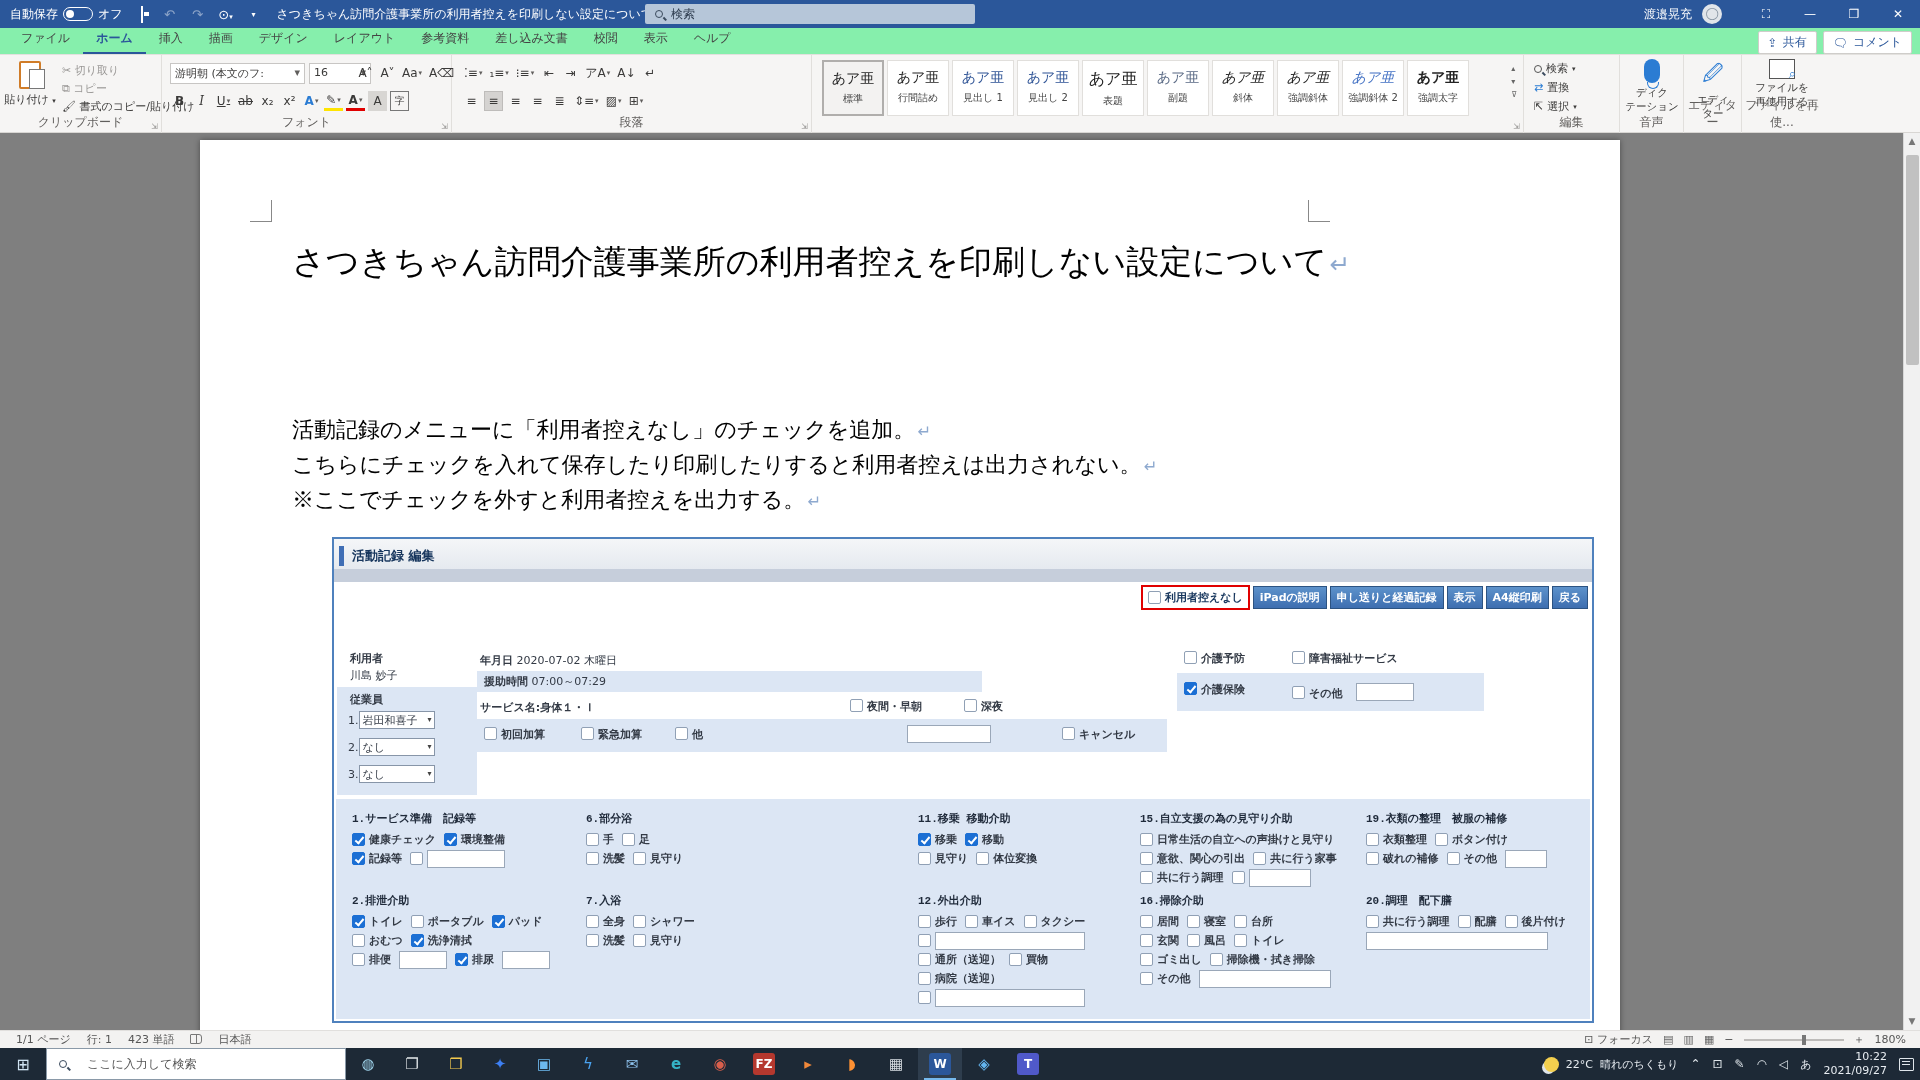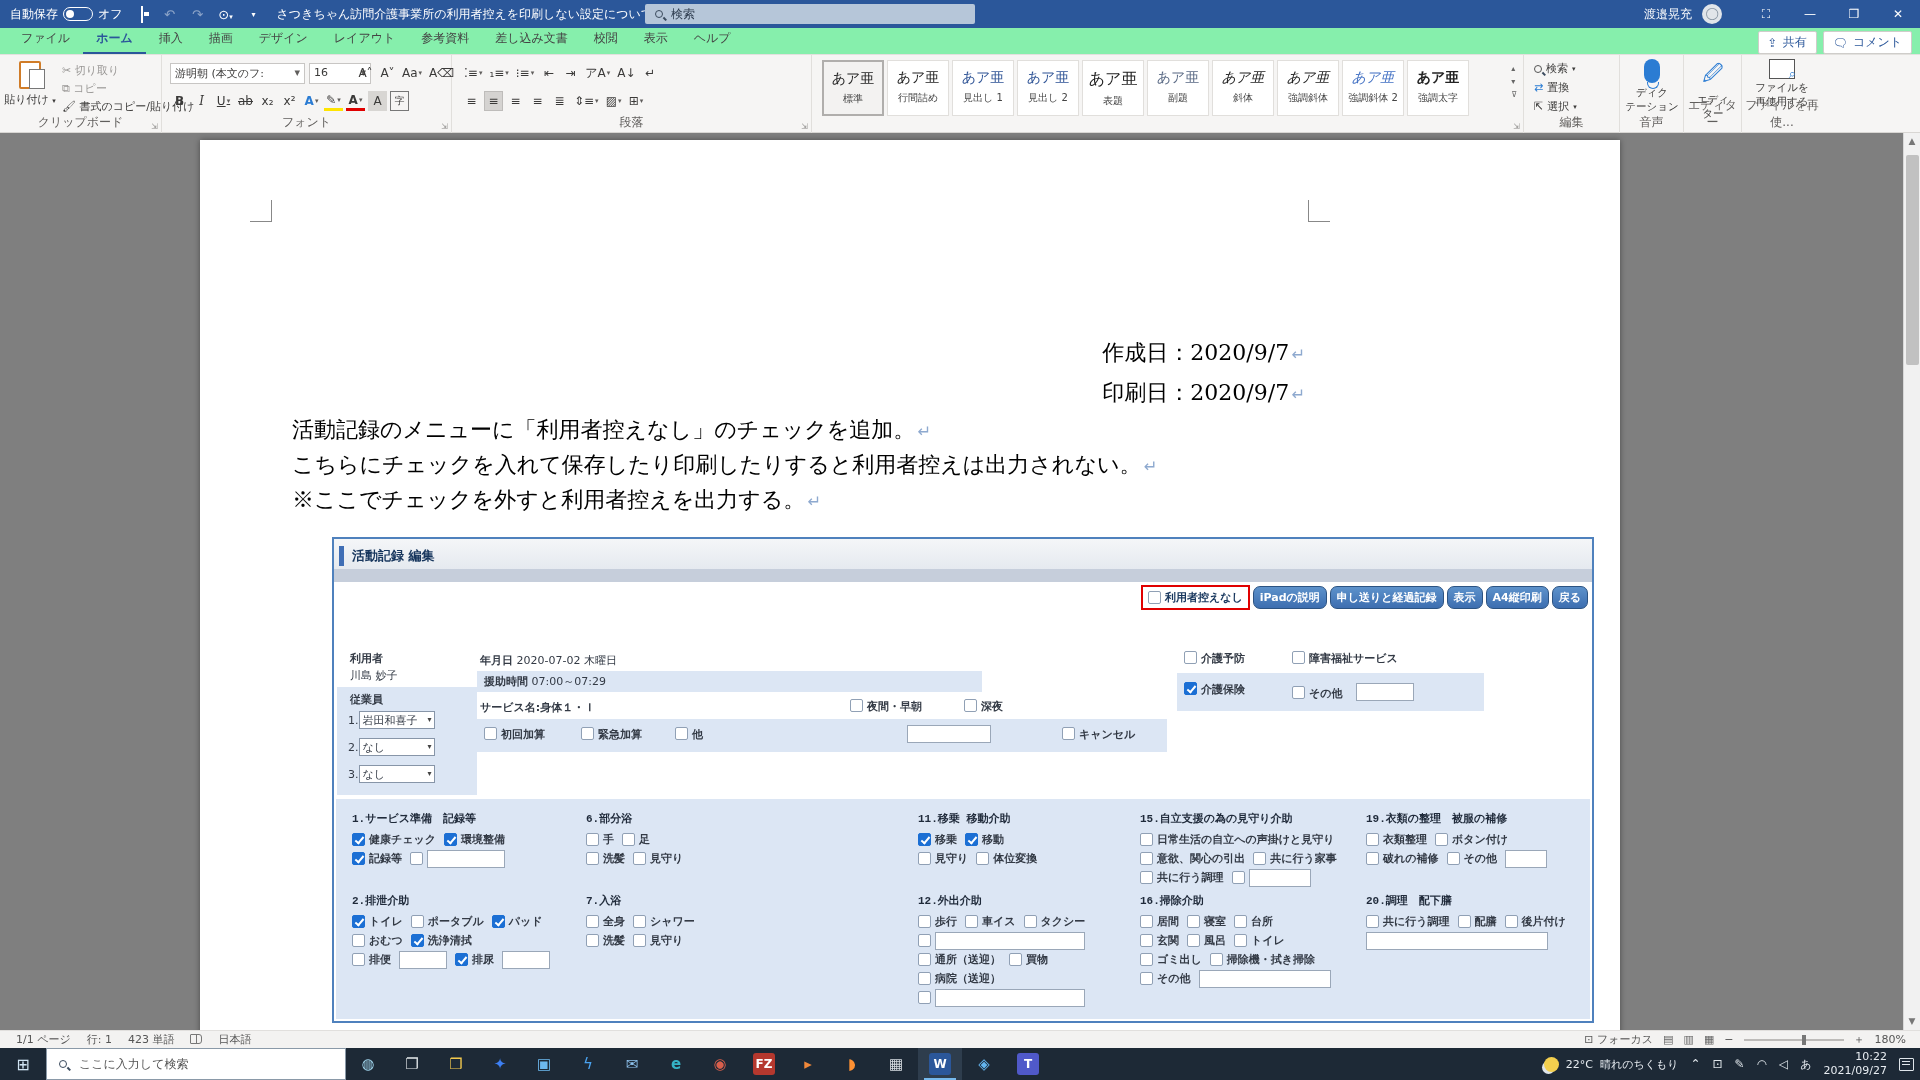--- a/index.html
+++ b/index.html
@@ -81,21 +81,21 @@
   .bline { position:absolute; left:92px; font-family:"DejaVu Serif","Liberation Serif",serif; font-size:22px; white-space:nowrap; }
 
   
   .shot { position:absolute; left:132px; top:397px; width:1262px; height:486px; background:#fff; border:2px solid #4f81bd; font-size:11px; color:#333a45; }
   .shot-hd { position:absolute; left:0; top:0; width:100%; height:34px; background:linear-gradient(#f4f6f8,#e3e8ee); display:flex; align-items:center; }
   .shot-bar { width:5px; height:20px; background:#3f6eb5; margin:0 8px 0 5px; }
   .shot-title { font-weight:bold; font-size:13px; color:#17365d; }
   .shot-strip { position:absolute; left:0; top:30px; width:100%; height:13px; background:#c6cedb; }
   .shot-btnrow { position:absolute; right:4px; top:46px; display:flex; gap:3px; align-items:center; }
   .redbox { border:2.5px solid #e00000; padding:3px 5px; display:flex; align-items:center; background:#fff; font-weight:bold; color:#17365d; }
-  .sbtn { background:linear-gradient(#5d92cb,#3d6eb0); border:1px solid #2c5382; color:#fff; padding:3px 6px; border-radius:7px; font-size:11px; font-weight:bold; white-space:nowrap; }
+  .sbtn { background:linear-gradient(#5d92cb,#3d6eb0); border:1px solid #2c5382; color:#fff; padding:3px 6px; border-radius:0; font-size:11px; font-weight:bold; white-space:nowrap; }
   .cb { display:inline-block; width:13px; height:13px; border:1px solid #90a0b5; border-radius:2px; background:#fff; vertical-align:-2px; margin-right:4px; flex:none; }
   .cb.on { background:#1b6fd4; border-color:#1b6fd4; position:relative; }
   .cb.on::after { content:""; position:absolute; left:4px; top:1px; width:3px; height:7px; border:solid #fff; border-width:0 2px 2px 0; transform:rotate(40deg); }
   .tin { display:inline-block; height:18px; background:#fff; border:1px solid #9aa7b8; vertical-align:middle; }
   .slabel { font-weight:bold; }
   .abs { position:absolute; white-space:nowrap; }
   .band { position:absolute; background:#dce6f4; }
   .selbox { display:inline-block; width:76px; height:18px; background:#fff; border:1px solid #8795a8; font-size:11px; padding:1px 3px; position:relative; }
   .selbox .dda { position:absolute; right:2px; top:3px; font-size:8px; color:#444; }
   .secpanel { position:absolute; left:2px; top:260px; width:1254px; height:220px; background:#dce6f4; }
@@ -116,21 +116,21 @@
   .bookic { display:inline-block; width:12px; height:10px; border:1px solid #777; border-radius:1px 3px 3px 1px; position:relative; vertical-align:-1px; }
   .bookic::after { content:""; position:absolute; left:5px; top:0; width:1px; height:8px; background:#777; }
   .sb-right { position:absolute; right:14px; display:flex; align-items:center; gap:10px; }
   .viewic { font-size:11px; color:#666; }
   .zslider { width:100px; height:2px; background:#bdbbb9; position:relative; }
   .zthumb { position:absolute; left:58px; top:-4px; width:4px; height:10px; background:#777; }
 
   
   .taskbar { position:absolute; top:1048px; left:0; width:1920px; height:32px; background:#1d2936; display:flex; align-items:center; color:#e8edf2; }
   .startbtn { width:46px; height:32px; display:flex; align-items:center; justify-content:center; font-size:16px; color:#cfe3f2; }
-  .tsearch { width:300px; height:32px; background:#fff; color:#555; font-size:12px; display:flex; align-items:center; gap:12px; padding-left:12px; border:1px solid #8a99a8; }
+  .tsearch { width:300px; height:32px; background:#fff; color:#555; font-size:12px; display:flex; align-items:center; gap:20px; padding-left:12px; border:1px solid #8a99a8; }
   .tbi { width:44px; height:32px; display:flex; align-items:center; justify-content:center; position:relative; }
   .tbi.active { background:#2e3d4d; }
   .tbi.active::after { content:""; position:absolute; bottom:0; left:6px; right:6px; height:2px; background:#76b9ed; }
   .tbi .g { font-size:15px; }
   .tbi .sq { width:22px; height:22px; border-radius:3px; display:flex; align-items:center; justify-content:center; font-size:12px; font-weight:bold; color:#fff; }
   .tb-tray { position:absolute; right:0; top:0; height:32px; display:flex; align-items:center; gap:12px; padding-right:6px; font-size:11px; }
   .weather { display:flex; align-items:center; gap:7px; white-space:nowrap; }
   .sun { width:15px; height:15px; border-radius:50%; background:#f3cf4e; box-shadow:-3px 3px 0 -1px #dfe5ea; }
   .trayic { font-size:12px; color:#dfe5ea; }
   .clock { text-align:right; line-height:1.25; white-space:nowrap; }
@@ -350,25 +350,22 @@
       </div>
       <div class="glabel">ファイルを再使...</div>
     </div>
   </div>
 
   <div class="docarea">
     <div class="page">
       <div class="cmark tl"></div>
       <div class="cmark tr"></div>
 
-
-      <div class="dright">
-        <div><span>作成日：2020/9/7</span><span class="ret">↵</span></div>
-        <div><span>印刷日：2020/9/7</span><span class="ret">↵</span></div>
-      </div>
+      <div class="dtitle"><span>さつきちゃん訪問介護事業所の利用者控えを印刷しない設定について</span><span class="ret">↵</span></div>
+
 
       <div id="bodylines">
           <div class="bline" style="top: 275px;"><span>活動記録のメニューに「利用者控えなし」のチェックを追加。</span><span class="ret">↵</span></div>
           <div class="bline" style="top: 310px;"><span>こちらにチェックを入れて保存したり印刷したりすると利用者控えは出力されない。</span><span class="ret">↵</span></div>
           <div class="bline" style="top: 345px;"><span>※ここでチェックを外すと利用者控えを出力する。</span><span class="ret">↵</span></div>
         </div>
 
       <div class="shot">
         <div class="shot-hd">
           <span class="shot-bar"></span>

